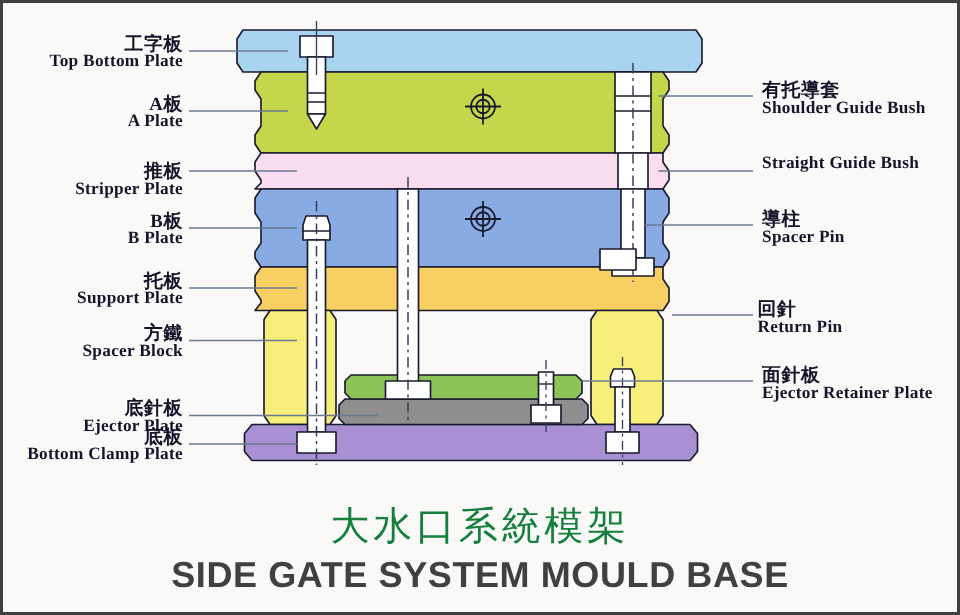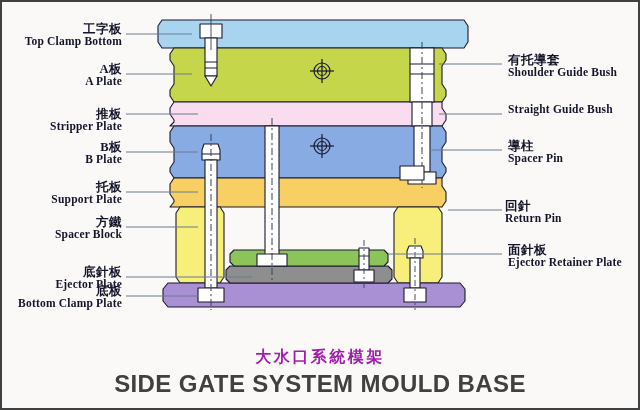--- a/index.html
+++ b/index.html
@@ -20,21 +20,21 @@
   .lbl{position:absolute;line-height:1.02;color:#14142a;}
   .lbl .cn{font-size:12.5px;font-weight:700;letter-spacing:.5px;white-space:nowrap;}
   .lbl .en{font-size:11.5px;font-weight:700;white-space:nowrap;
            font-family:"Liberation Serif","DejaVu Serif",serif;letter-spacing:.2px;}
   .lbl.left{text-align:right;}
   .lbl.right{text-align:left;}
 
   
   #titles{position:absolute;left:0;right:0;bottom:10px;text-align:center;}
   #title-cn{
-    font-size:16px;font-weight:700;color:#a21caf;letter-spacing:2.5px;
+    font-size:26px;font-weight:400;color:#15803d;letter-spacing:2.5px;
     font-family:"DejaVu Sans","Liberation Sans",sans-serif;
     margin-bottom:2px;
   }
   #title-en{
     font-size:24px;font-weight:700;color:#404040;letter-spacing:.4px;
     font-family:"Liberation Sans","DejaVu Sans",sans-serif;
   }
 </style>
 </head>
 <body>
@@ -143,21 +143,21 @@
       <line x1="437" y1="62" x2="500" y2="62"></line>
       <line x1="437" y1="112" x2="500" y2="112"></line>
       <line x1="428" y1="148" x2="500" y2="148"></line>
       <line x1="446" y1="208" x2="500" y2="208"></line>
       <line x1="386" y1="252" x2="500" y2="252"></line>
     </g>
   </svg>
 
   <div class="lbl left" style="left:0;top:21px;width:120px;">
     <div class="cn">工字板</div>
-    <div class="en">Top Clamp Bottom</div>
+    <div class="en">Top Bottom Plate</div>
   </div>
 
   <div class="lbl left" style="left:0;top:61px;width:120px;">
     <div class="cn">A板</div>
     <div class="en">A Plate</div>
   </div>
 
   <div class="lbl left" style="left:0;top:84px;width:120px;margin-top:22px;">
     <div class="cn">推板</div>
     <div class="en">Stripper Plate</div>

